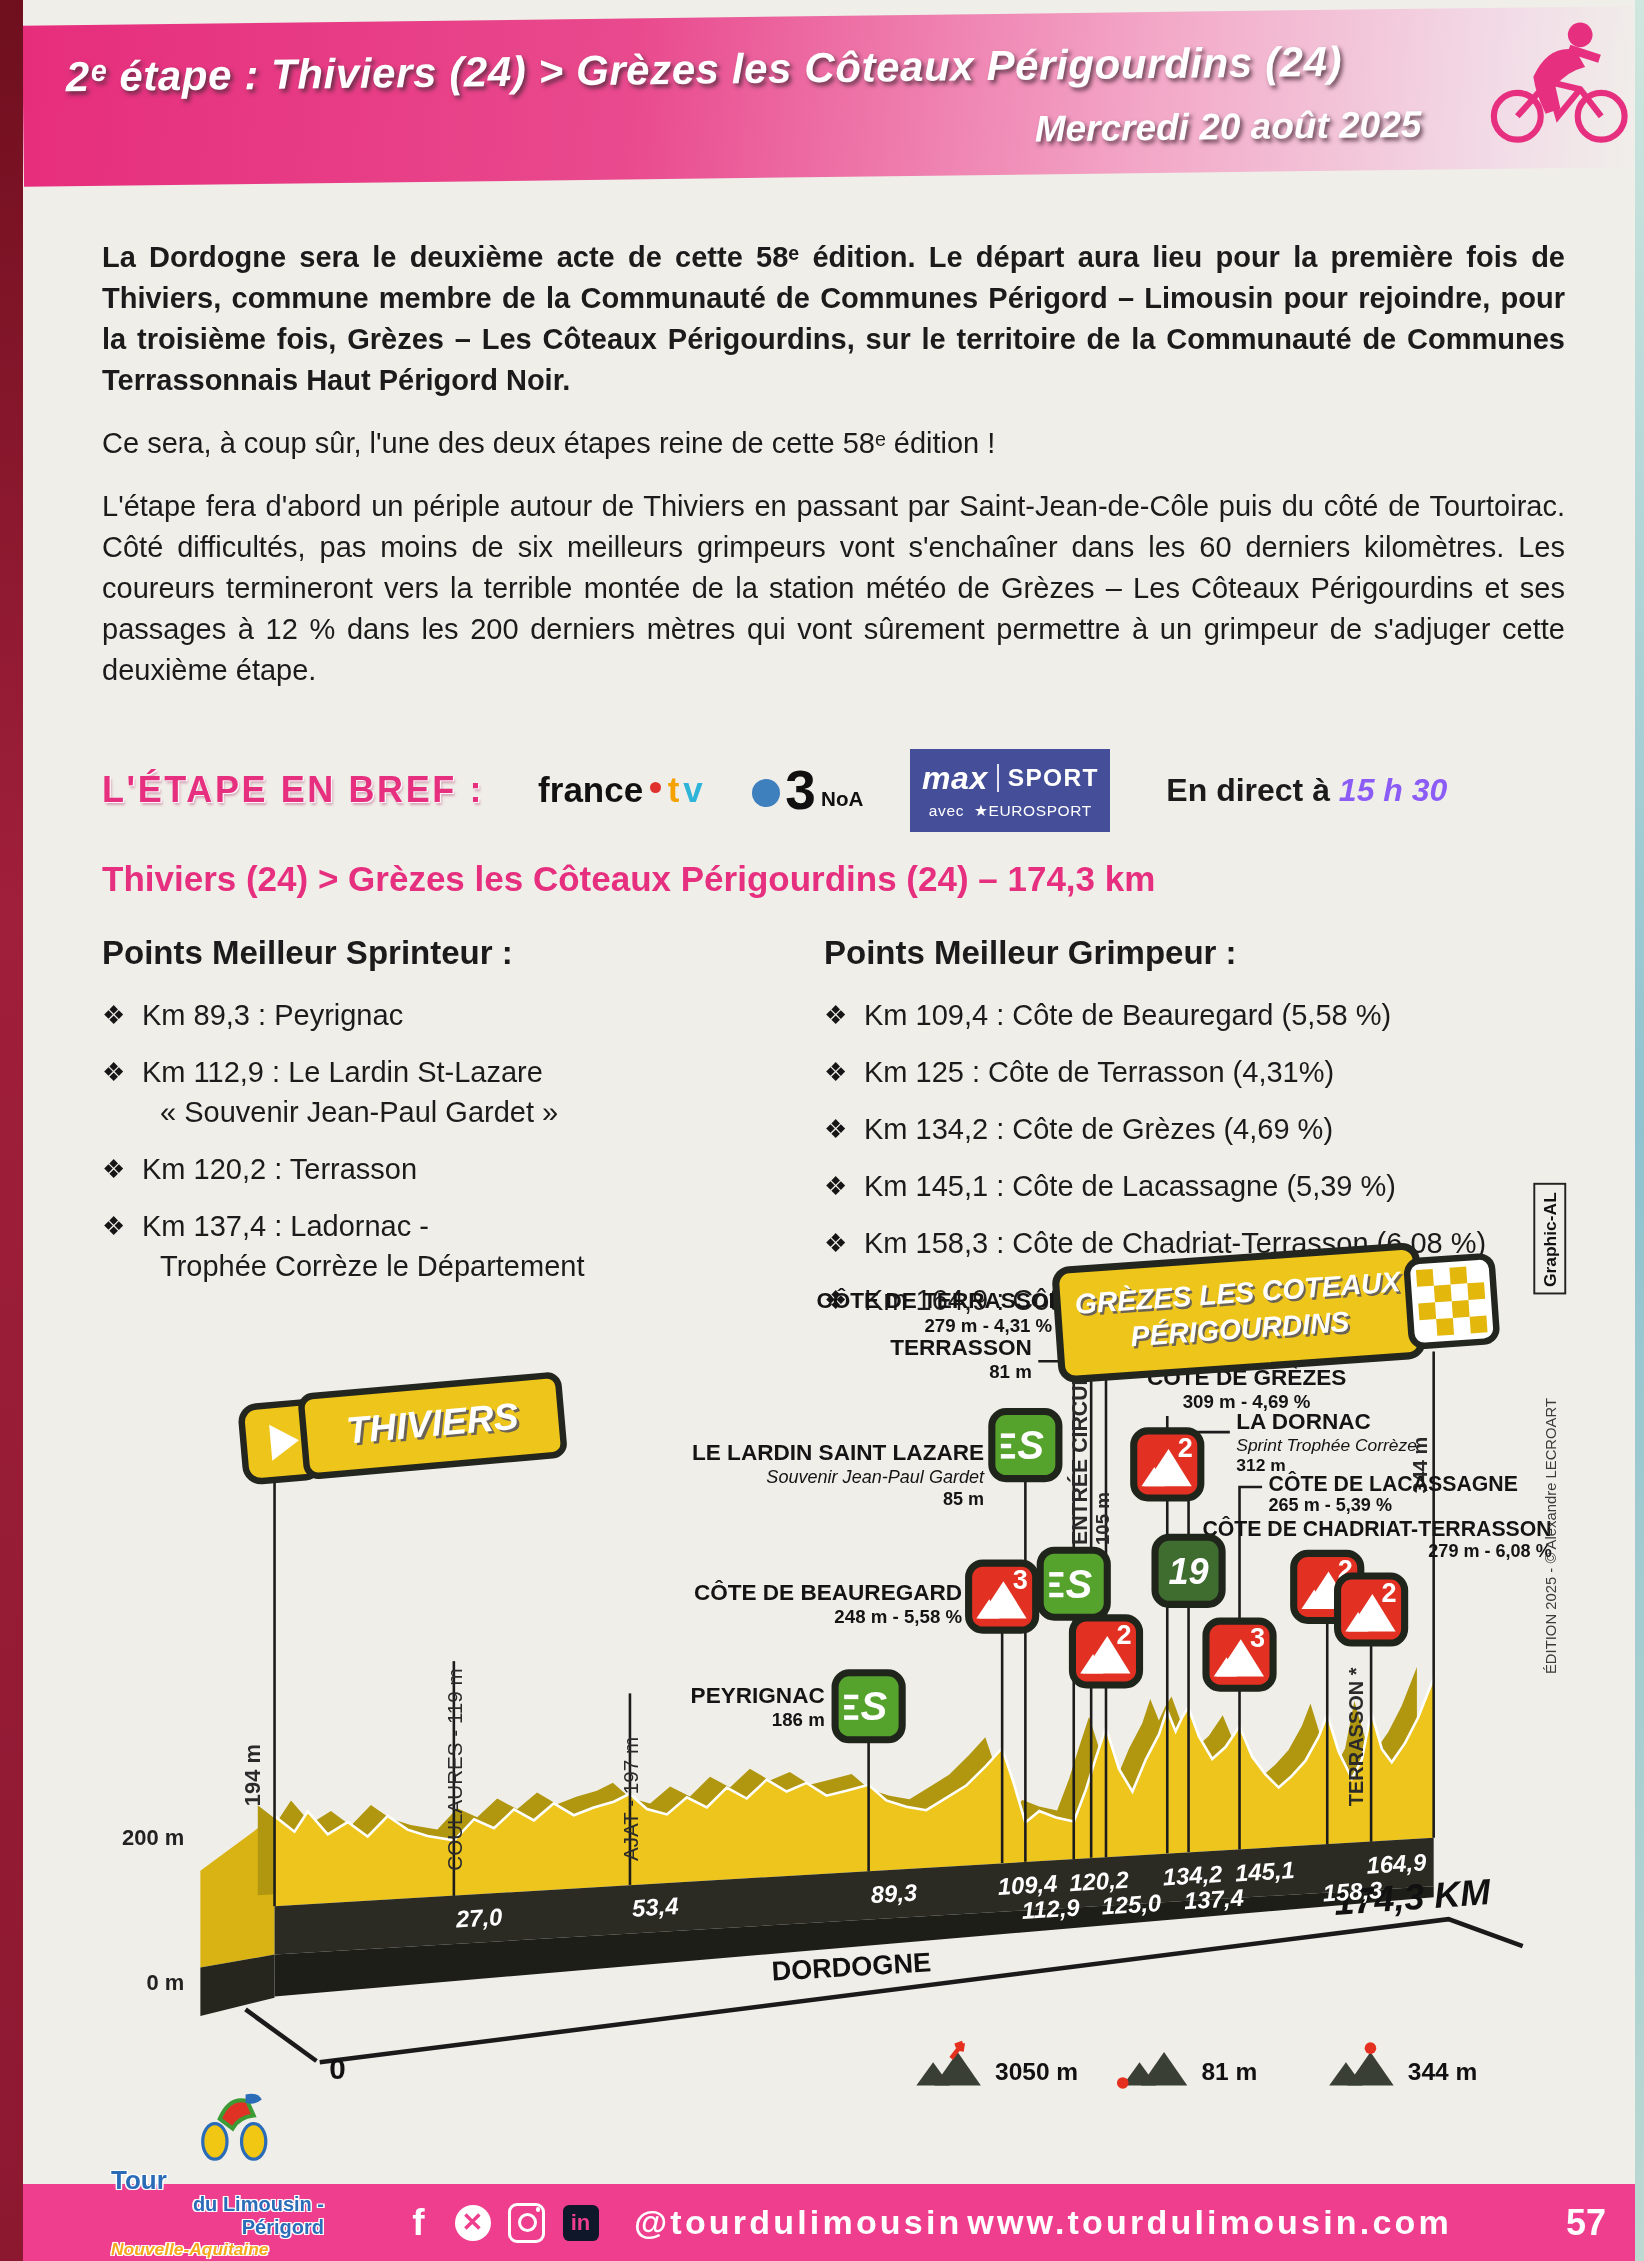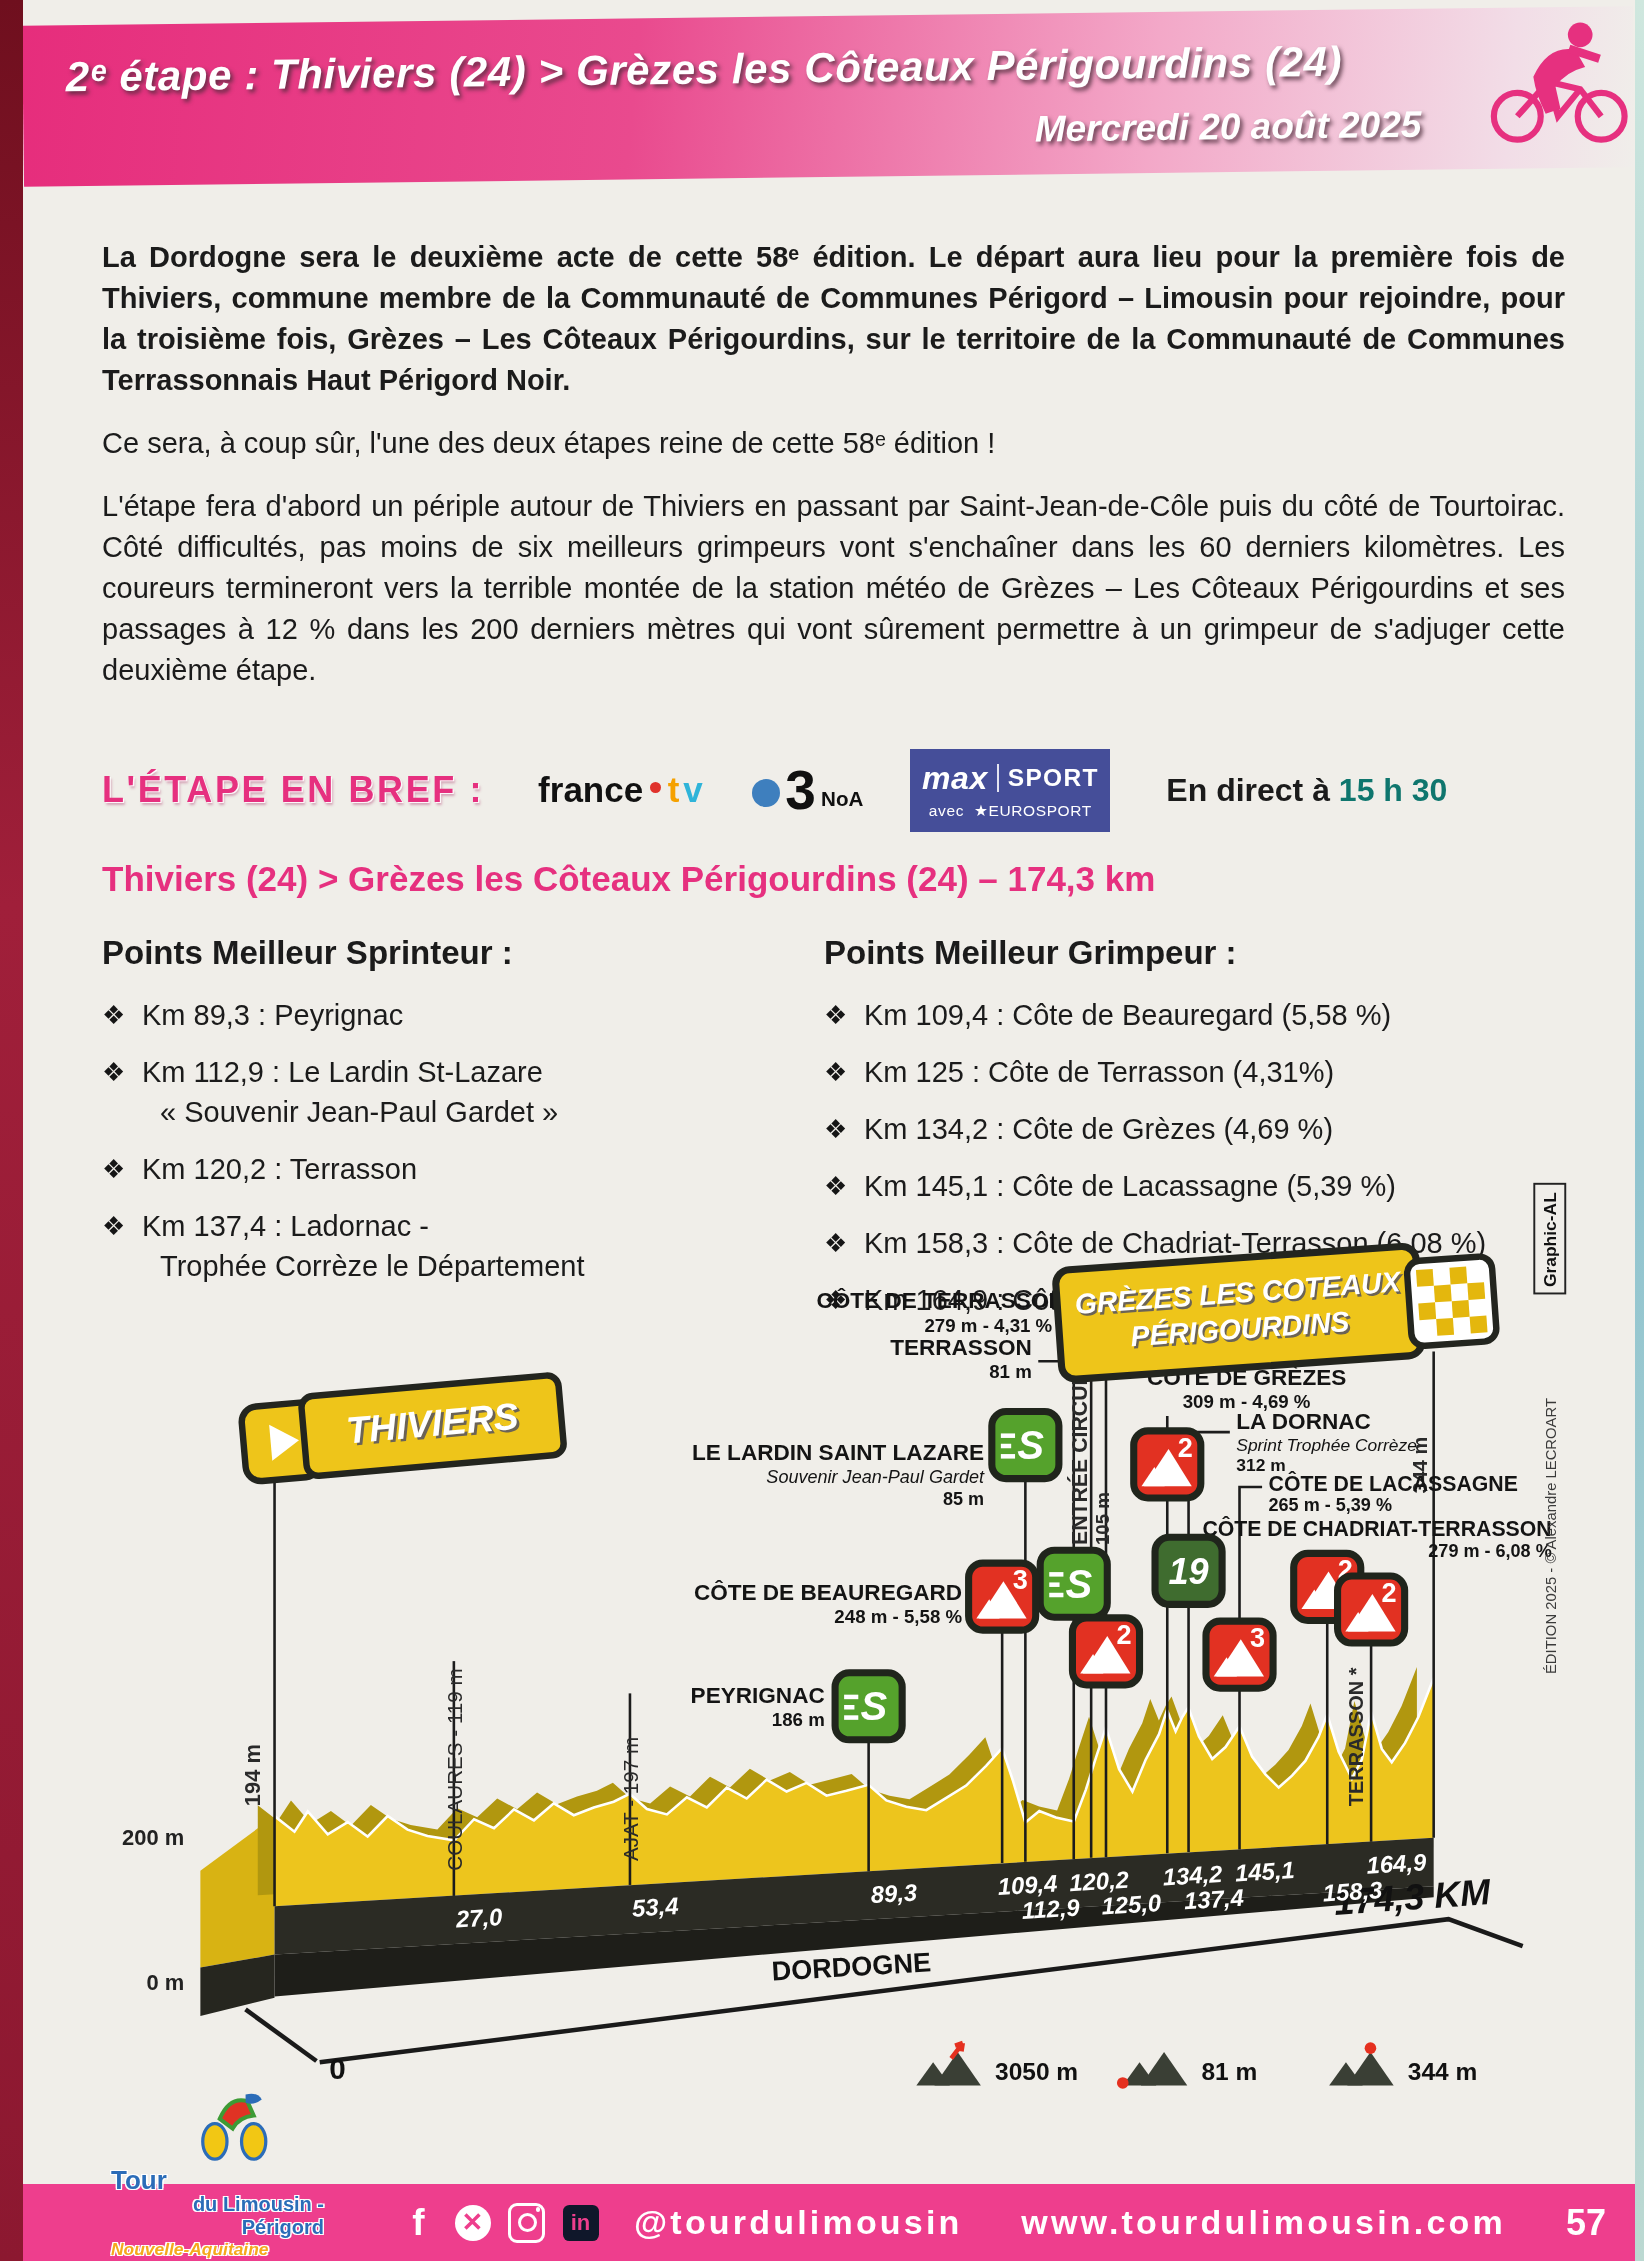--- a/index.html
+++ b/index.html
@@ -37,21 +37,21 @@
   .f3-num{font-size:55px;font-weight:bold;line-height:52px;color:#101010;}
   .f3-noa{font-size:20.6px;font-weight:bold;margin-bottom:5.2px;color:#101010;}
   .maxbox{width:200px;height:83px;background:#454e99;color:#fff;display:flex;flex-direction:column;
           justify-content:center;align-items:center;margin-left:17px;}
   .max-row1{display:flex;align-items:center;gap:9px;font-weight:bold;}
   .max-word{font-size:32px;letter-spacing:0.6px;font-style:italic;}
   .max-div{width:1.9px;height:28px;background:#fff;opacity:.85;}
   .max-sport{font-size:24.5px;letter-spacing:1.3px;}
   .max-row2{font-size:15.5px;margin-top:5.2px;letter-spacing:0.6px;display:flex;gap:10px;align-items:center;}
   .direct{font-size:32px;font-weight:bold;margin-left:26px;white-space:nowrap;}
-  .direct-time{color:#0f766e;}
+  .direct-time{color:#8b5cf6;font-style:italic;}
   .stage-line{margin-top:27px;font-size:35px;font-weight:bold;color:#e6307f;}
 
   .cols{display:flex;margin-top:35px;}
   .col-left{width:722px;}
   .col-right{flex:1;}
   .col-title{font-size:33px;font-weight:bold;margin-bottom:23px;}
   .pt-item{display:flex;margin-bottom:17px;}
   .pt-bullet{width:40px;font-size:26px;line-height:40px;color:#151515;}
   .pt-text{font-size:29px;line-height:40px;}
   .pt-text .line{display:block;}
@@ -76,21 +76,21 @@
   .ic{width:37px;height:37px;display:flex;align-items:center;justify-content:center;}
   .ic-f{font-size:37px;font-weight:bold;}
   .ic-x{width:36px;height:36px;border-radius:50%;background:#fff;color:#ee3e8d;font-size:26px;font-weight:bold;
         display:flex;align-items:center;justify-content:center;}
   .ic-ig{width:34px;height:34px;border:3.2px solid #fff;border-radius:9px;position:relative;}
   .ic-ig::after{content:"";position:absolute;left:7px;top:7px;width:13px;height:13px;border:3.2px solid #fff;border-radius:50%;}
   .ic-ig::before{content:"";position:absolute;right:1.9px;top:1.9px;width:4.5px;height:4.5px;background:#fff;border-radius:50%;}
   .ic-in{width:36px;height:36px;background:#0f172a;border-radius:6.4px;color:#ee3e8d;font-size:22px;font-weight:bold;
          display:flex;align-items:center;justify-content:center;}
   .handle{font-size:34px;font-weight:bold;letter-spacing:3.2px;margin-left:35px;}
-  .website{font-size:34px;font-weight:bold;letter-spacing:3.2px;margin-left:auto;margin-right:60px;}
+  .website{font-size:34px;font-weight:bold;letter-spacing:3.2px;margin-left:auto;margin-right:114px;}
   .pagenum{font-size:36px;font-weight:bold;margin-right:39px;}
 </style>
 </head>
 <body>
 
 <div class="page">
   <div class="edge-left"></div>
   <div class="edge-right"></div>
 
   <div class="header">

